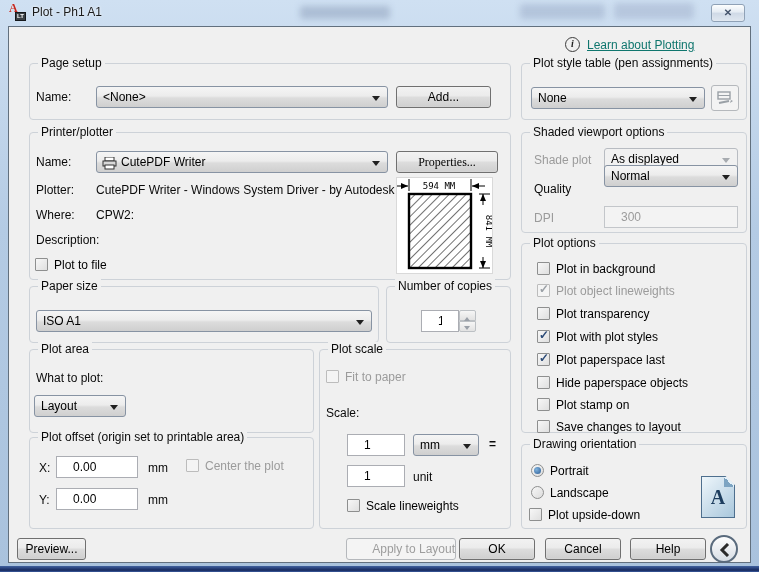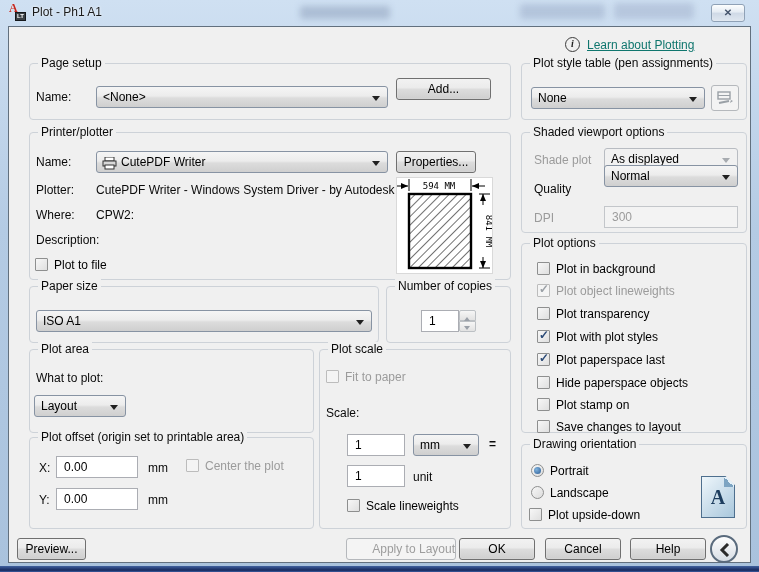--- a/index.html
+++ b/index.html
@@ -41,21 +41,21 @@
   .combo.dis { border-color:#b8bcc2; background:#f1f1f1; }
   .combo.dis .ctext { color:#000000; }
   .combo.dis .carrow { border-top-color:#a7abb0; }
 
   
   .btn { position:absolute; height:22px; border:1px solid #707070; border-radius:3px; text-align:center; line-height:20px;
          background:linear-gradient(#f2f2f2,#ebebeb 45%,#dddddd 50%,#cfcfcf); box-shadow:inset 0 0 1px #fff; }
   .btn.dis { border-color:#b5b8bc; background:#f4f4f4; color:#9d9d9d; box-shadow:none; }
 
   
-  input.tinput { position:absolute; height:22px; border:1px solid #abadb3; background:#fff; padding:0 7px;
+  input.tinput { position:absolute; height:22px; border:1px solid #abadb3; background:#fff; padding:0 16px;
                  font:12px "Liberation Sans",sans-serif; color:#000; }
   input.tinput.dis { background:#f3f3f3; border-color:#c3c6ca; color:#9b9b9b; }
 
   
   .cbrow, .optrow { position:absolute; height:15px; }
   .cb { position:absolute; left:0; top:0; width:13px; height:13px; border:1px solid #8e8f8f; border-radius:1px;
         background:linear-gradient(135deg,#f7f7f7,#dfdfdf); }
   .cb::after { content:""; position:absolute; left:1px; top:-3px; font-size:12px; font-weight:bold; color:#2b4a77; }
   .cb[data-checked="true"]::after { content:"\2713"; }
   .cbrow[data-disabled="true"] .cb, .optrow[data-disabled="true"] .cb { border-color:#bcbcbc; background:#f4f4f4; }
@@ -126,36 +126,36 @@
     </div>
 
     <div class="group" style="left:20px;top:36px;width:482px;height:57px;">
       <span class="gcap">Page setup</span>
     </div>
     <span class="lbl" style="left:27px;top:63px;">Name:</span>
     <div class="combo" style="left:87px;top:59px;width:292px;">
       <span class="ctext">&lt;None&gt;</span>
       <span class="carrow"></span>
     </div>
-    <div class="btn" style="left:387px;top:51px;width:95px;">Add...</div>
+    <div class="btn" style="left:387px;top:59px;width:95px;">Add...</div>
 
     <div class="group" style="left:20px;top:105px;width:482px;height:148px;">
       <span class="gcap">Printer/plotter</span>
     </div>
     <span class="lbl" style="left:27px;top:128px;">Name:</span>
     <div class="combo" style="left:87px;top:124px;width:292px;">
       <svg style="position:absolute;left:5px;top:5px;" width="15" height="13" viewBox="0 0 15 13">
         <rect x="3" y="0" width="9" height="4" fill="#fff" stroke="#333" stroke-width="1"></rect>
         <rect x="1" y="4" width="13" height="5" fill="#d8d8d8" stroke="#333" stroke-width="1"></rect>
         <rect x="3" y="8" width="9" height="4" fill="#fff" stroke="#333" stroke-width="1"></rect>
       </svg>
       <span class="ctext" style="left:24px;">CutePDF Writer</span>
       <span class="carrow"></span>
     </div>
-    <div class="btn" style="left:387px;top:124px;width:80px;">Properties...</div>
+    <div class="btn" style="left:387px;top:124px;width:102px;font-family:Liberation Serif, serif;">Properties...</div>
     <span class="lbl" style="left:27px;top:156px;">Plotter:</span>
     <span class="lbl" style="left:87px;top:156px;">CutePDF Writer - Windows System Driver - by Autodesk</span>
     <span class="lbl" style="left:27px;top:181px;">Where:</span>
     <span class="lbl" style="left:87px;top:181px;">CPW2:</span>
     <span class="lbl" style="left:27px;top:206px;">Description:</span>
     <div class="cbrow" style="left:26px;top:231px;" data-disabled="false">
       <span class="cb" data-checked="false"></span>
       <span class="cblbl">Plot to file</span>
     </div>
 

